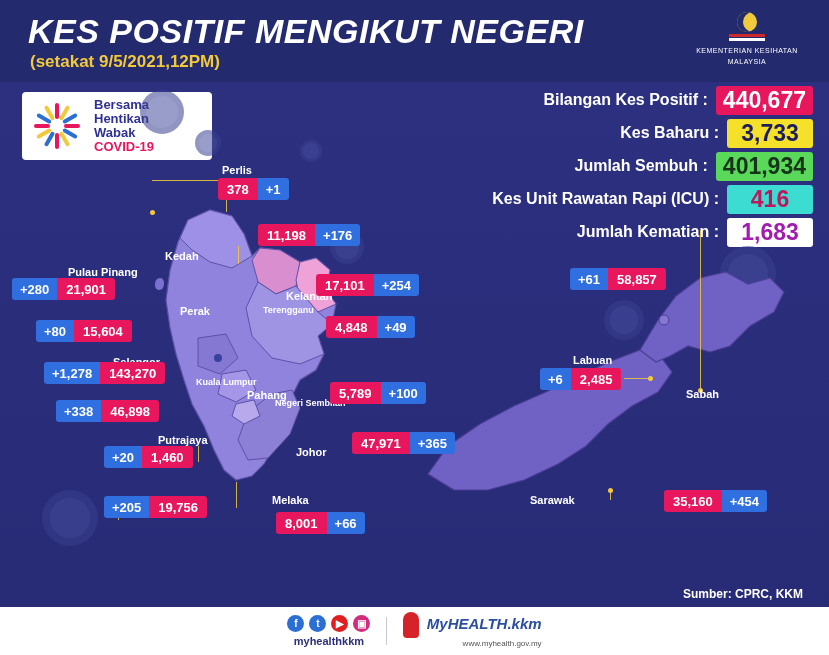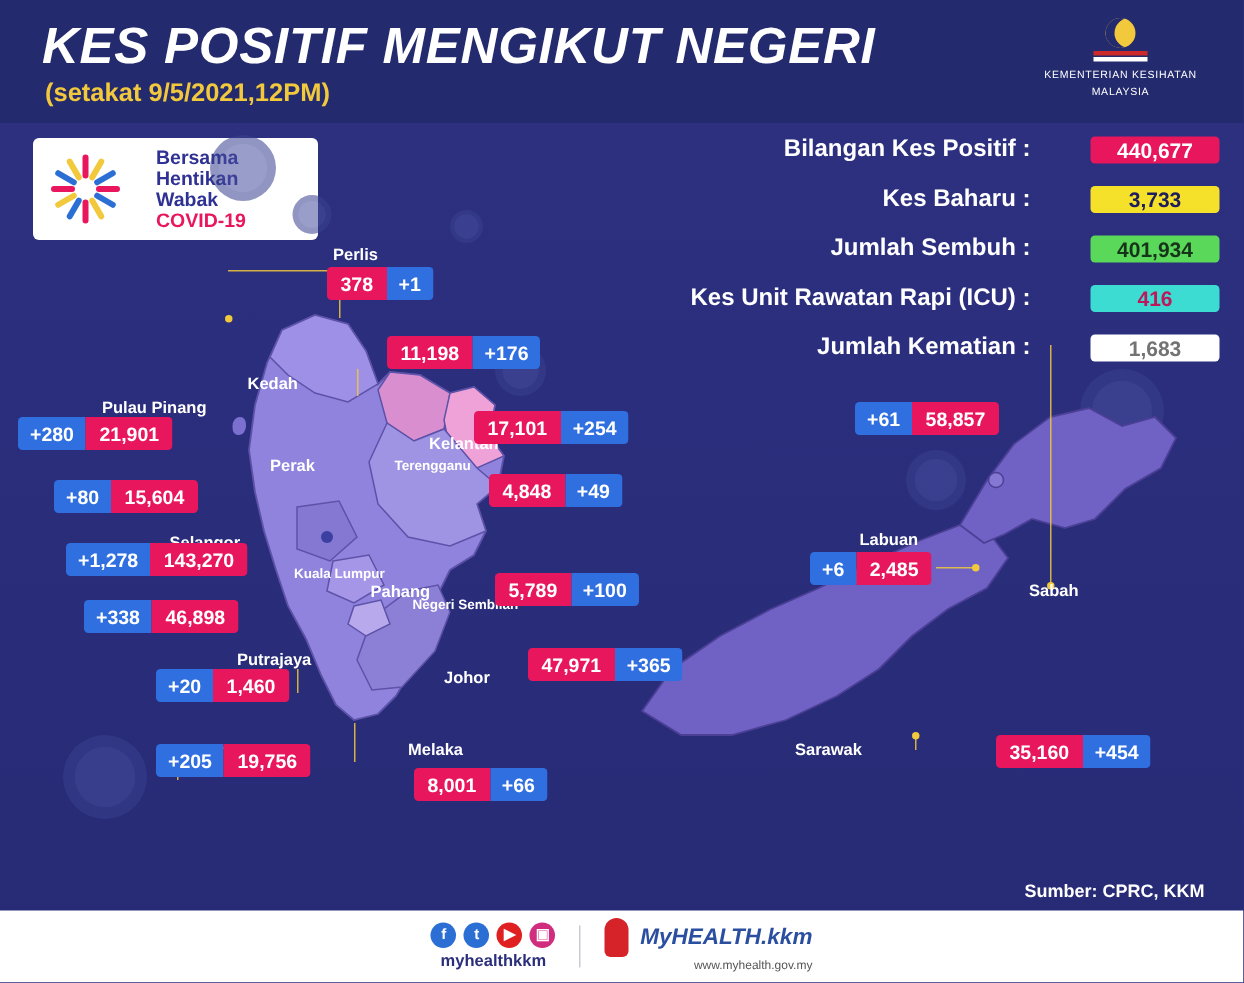--- a/index.html
+++ b/index.html
@@ -98,63 +98,62 @@
     flex: 0 0 54px;
   }
   .badge-burst span {
     position: absolute;
     left: 25px; top: 4px;
     width: 4px; height: 16px;
     border-radius: 2px;
     transform-origin: 2px 23px;
   }
   .badge-text {
-    margin-left: 20px;
+    margin-left: 10px;
     font-size: 13px;
     font-weight: bold;
     color: #2f3193;
     line-height: 14px;
   }
   .badge-text .c19 { color: #e8175d; }
 
   
   .stats {
     position: absolute;
     right: 16px; top: 88px;
     width: 368px;
   }
   .stat-row {
     display: flex;
     align-items: center;
     justify-content: flex-end;
     margin-bottom: 9px;
     height: 24px;
-    gap: 32px;
   }
   .stat-label {
     font-size: 16px;
     font-weight: bold;
     color: #ffffff;
     margin-right: 8px;
     white-space: nowrap;
   }
   .stat-value {
-    font-size: 14px;
+    font-size: 23px;
     font-weight: bold;
     padding: 1px 7px;
     border-radius: 3px;
     min-width: 86px;
     text-align: center;
     white-space: nowrap;
   }
   .v-positif { background: #e8175d; color: #ffffff; }
   .v-baharu  { background: #f5e02a; color: #1d1d5e; }
   .v-sembuh  { background: #5ad85a; color: #16341a; }
   .v-icu     { background: #3cdcd2; color: #be185d; }
-  .v-mati    { background: #ffffff; color: #737373; }
+  .v-mati    { background: #ffffff; color: #a21caf; }
 
   
   .map-area {
     position: absolute;
     left: 0; top: 150px;
     width: 829px; height: 455px;
   }
   .virus {
     position: absolute;
     border-radius: 50%;

